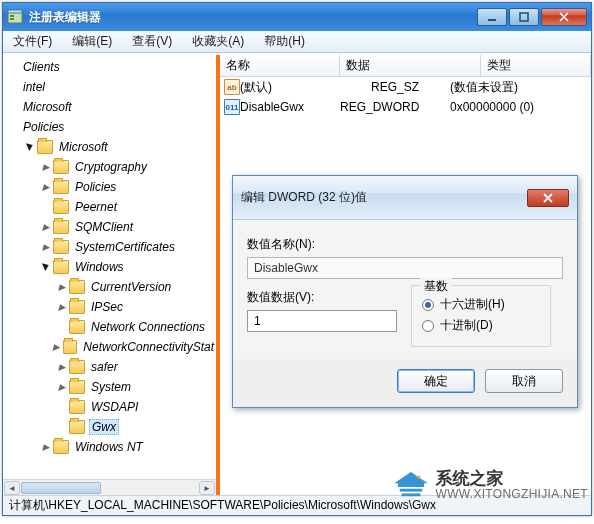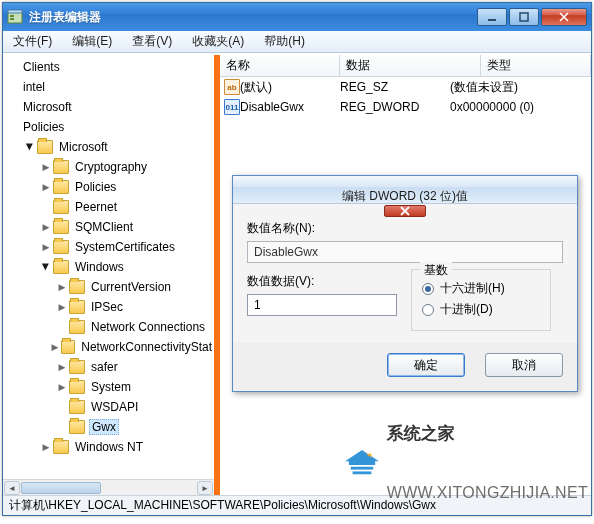--- a/index.html
+++ b/index.html
@@ -14,21 +14,21 @@
 .winbtn { width:30px; height:18px; border:1px solid #2a5d8f; border-radius:2px; background:linear-gradient(#c9e1f8,#8bbce8); display:flex; align-items:center; justify-content:center; color:#2a4a6a; }
 .winbtn.close { width:46px; background:linear-gradient(#e99a8f,#d4543f 40%,#c23b22 41%,#e0735a); color:#fff; }
 .winbtn svg { width:10px; height:10px; }
 
 .menubar { height:22px; background:linear-gradient(#f7fbff,#e4eef9); border-bottom:1px solid #b6c9dd; display:flex; align-items:center; padding:0 6px; gap:12px; }
 .menuitem { color:#1a1a1a; padding:2px 4px; }
 
 .client { position:absolute; top:52px; left:0; right:0; bottom:20px; display:flex; background:#fff; }
 
 
-.tree { width:217px; border-right:6px solid #f97316; overflow:hidden; position:relative; }
+.tree { width:217px; border-right:4px solid #f97316; overflow:hidden; position:relative;font-style:italic; }
 .tree-body { padding:2px 0 0 0; }
 .row { display:flex; align-items:center; height:20px; white-space:nowrap; }
 .indent { display:inline-block; }
 .arrow { width:14px; height:14px; display:inline-flex; align-items:center; justify-content:center; font-size:9px; color:#6a6a6a; }
 .arrow.open { transform:rotate(90deg); color:#1a1a1a; }
 .folder { width:16px; height:14px; background:linear-gradient(#ffe9a6,#f7c94f); border:1px solid #caa230; border-radius:1px; margin-right:4px; position:relative; }
 .folder::before { content:""; position:absolute; top:-3px; left:0; width:7px; height:3px; background:#f7c94f; border:1px solid #caa230; border-bottom:none; border-radius:1px 1px 0 0; }
 .row.sel .label { background:#cde8ff; border:1px dotted #7aaed6; padding:0 2px; }
 .label { padding:0 2px; }
 
@@ -46,43 +46,43 @@
 .vico { width:16px; height:16px; border:1px solid; border-radius:1px; display:flex; align-items:center; justify-content:center; font-size:8px; font-weight:bold; }
 .vico.str { border-color:#d08a3a; background:#fff2de; color:#b56a10; }
 .vico.dw  { border-color:#3a7bd0; background:#e3effc; color:#1a5db0; }
 .cell { overflow:hidden; white-space:nowrap; }
 
 
 .status { position:absolute; left:0; right:0; bottom:0; height:20px; background:#f0f4f8; border-top:1px solid #c9d3de; display:flex; align-items:center; padding:0 6px; }
 
 
 .dialog { position:absolute; left:232px; top:175px; width:346px; border:1px solid #5a8ac6; background:#efefef; box-shadow:2px 2px 6px rgba(0,0,0,.35); }
-.dialog .dtitle { height:28px; background:linear-gradient(#f4f8fd,#d9e7f6 40%,#c9ddf2 41%,#e2eefa); border-bottom:1px solid #b6c9dd; display:flex; align-items:center; padding:12px 8px; color:#1a1a1a;flex-direction:column; }
+.dialog .dtitle { height:44px; background:linear-gradient(#f4f8fd,#d9e7f6 40%,#c9ddf2 41%,#e2eefa); border-bottom:1px solid #b6c9dd; display:flex; align-items:center; padding:12px 8px; color:#1a1a1a; }
 .dialog .dtitle .t { flex:1; }
 .dialog .dclose { width:42px; height:18px; background:linear-gradient(#e27a6a,#c23b22); border:1px solid #8a2a1a; border-radius:2px; display:flex; align-items:center; justify-content:center; color:#fff; }
 .dbody { padding:12px 14px; background:#f4f4f4; }
 .field-label { margin:4px 0 4px; }
 .ro { border:1px solid #b0b7bf; background:#fafafa; padding:3px 6px; color:#333; }
 .rowflex { display:flex; gap:14px; margin-top:6px; }
 .txt { border:1px solid #8f9aa6; background:#fff; padding:3px 6px; width:150px; height:22px; }
 .group { border:1px solid #cfd5db; padding:6px 10px 8px; position:relative; width:140px; background:#f4f4f4; }
 .group .legend { position:absolute; top:-8px; left:8px; background:#f4f4f4; padding:0 4px; }
 .radio { display:flex; align-items:center; gap:6px; margin:4px 0; }
 .radio .dot { width:12px; height:12px; border:1px solid #6a7a8a; border-radius:50%; background:#fff; display:flex; align-items:center; justify-content:center; }
 .radio.checked .dot::after { content:""; width:6px; height:6px; border-radius:50%; background:#3a6aa0; }
-.dialog-actions { display:flex; justify-content:flex-end; gap:20px; padding:10px 14px 14px; }
+.dialog-actions { display:flex; justify-content:flex-end; gap:10px; padding:10px 14px 14px; }
 .btn { width:78px; height:24px; border:1px solid #8a97a5; background:linear-gradient(#fefefe,#e6ebf0); border-radius:3px; display:flex; align-items:center; justify-content:center; }
 .btn.default { border-color:#3a7bd0; box-shadow:0 0 0 1px #8fb9e8 inset; }
 
 
 .wm { position:absolute; right:6px; bottom:22px; display:flex; align-items:center; gap:6px; opacity:.95; }
 .wm .logo { width:38px; height:30px; }
 .wm .stack { display:flex; flex-direction:column; line-height:1.15; }
 .wm .cn { font-size:17px; font-weight:bold; color:#2a2a2a; }
-.wm .en { font-size:16px; color:#666; letter-spacing:.3px;margin-top:40px; }
+.wm .en { font-size:12px; color:#666; letter-spacing:.3px; }
 </style>
 </head>
 <body>
 
 <div class="window">
   <div class="titlebar">
     <span class="ico">
       <svg viewBox="0 0 16 16">
           <rect x="1" y="3" width="14" height="11" fill="#c8e0b8" stroke="#5a8a3a"></rect>
           <rect x="1" y="1" width="14" height="3" fill="#bfe2f6" stroke="#4a7aa0"></rect>
@@ -248,21 +248,21 @@
     <div class="list">
       <div class="cols">
         <div class="col" style="width:120px">名称</div>
         <div class="col" style="flex:1">数据</div>
         <div class="col" style="width:110px">类型</div>
       </div>
       <div class="rows" id="list-rows">
           <div class="lrow">
             <span class="vico str">ab</span>
             <span class="cell" style="width: 100px;">(默认)</span>
-            <span class="cell" style="width: 110px;">REG_SZ</span>
+            <span class="cell" style="width: 110px; text-align: center;">REG_SZ</span>
             <span class="cell" style="width: 140px;">(数值未设置)</span>
           </div>
           <div class="lrow">
             <span class="vico dw">011</span>
             <span class="cell" style="width: 100px;">DisableGwx</span>
             <span class="cell" style="width: 110px;">REG_DWORD</span>
             <span class="cell" style="width: 140px;">0x00000000 (0)</span>
           </div>
         </div>
     </div>

